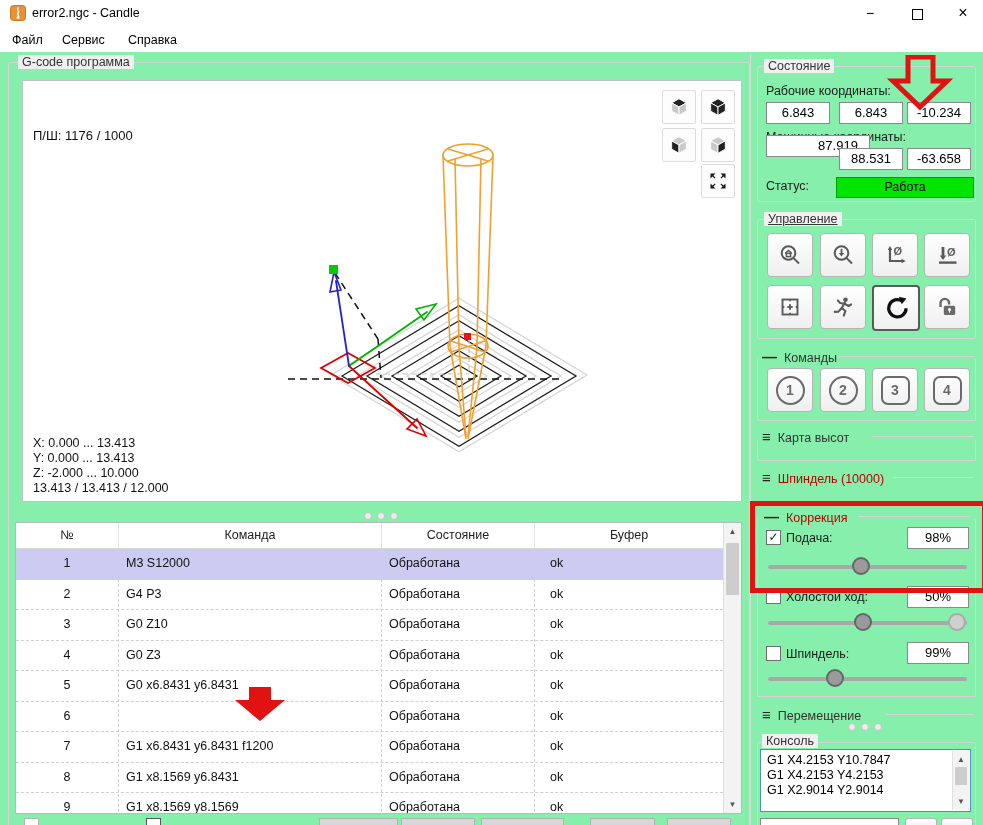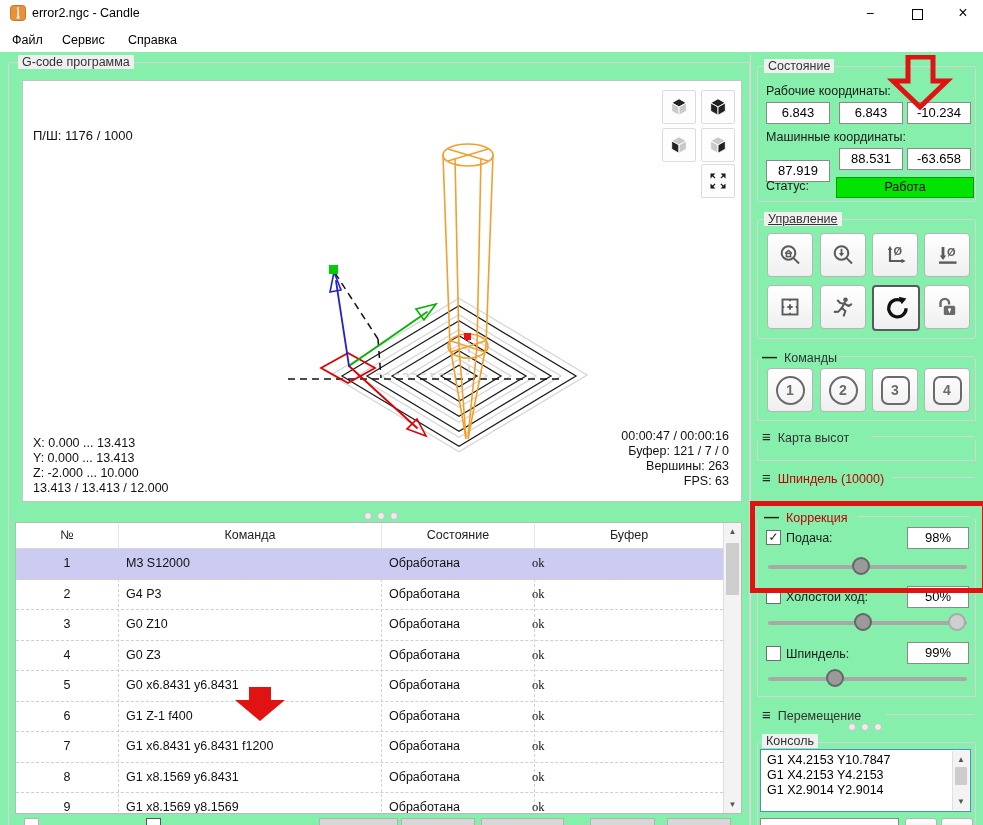--- a/index.html
+++ b/index.html
@@ -32,21 +32,21 @@
   .gtable{position:absolute;left:15px;top:522px;width:725px;height:290px;background:#fff;border:1px solid #b9b9b9;overflow:hidden;}
   .thead{position:absolute;left:0;top:0;width:707px;height:25px;background:#fff;border-bottom:1px solid #d8d8d8;}
   .th{position:absolute;top:0;height:25px;line-height:25px;text-align:center;color:#222;border-right:1px solid #e6e6e6;}
   .tbody{position:absolute;left:0;top:26px;width:707px;}
   .trow{position:relative;width:707px;height:29.5px;border-bottom:1px dashed #cfcfcf;}
   .trow.sel{background:#ccccf2;}
   .td{position:absolute;top:0;height:29.5px;line-height:29.5px;color:#111;overflow:hidden;}
   .tc0{left:0;width:102px;text-align:center;}
   .tc1{left:110px;width:250px;}
   .tc2{left:373px;width:140px;}
-  .tc3{left:516px;width:170px;font-family:Liberation Serif, serif;}
+  .tc3{left:534px;width:170px;}
   .vsep{position:absolute;top:26px;height:263px;border-left:1px dashed #d2d2d2;}
   .tscroll{position:absolute;right:0;top:0;width:17px;height:290px;background:#f3f3f3;border-left:1px solid #dedede;}
   .sarrow{position:absolute;left:0;width:17px;height:17px;text-align:center;font-size:8px;color:#555;line-height:17px;}
   .sthumb{position:absolute;left:2px;width:13px;background:#cdcdcd;border-radius:1px;}
   
   .coordbox{position:absolute;width:62px;height:20px;background:#fff;border:1px solid #8a8a8a;
             text-align:center;line-height:20px;font-size:13px;color:#000;}
   .statusbox{position:absolute;left:836px;top:177px;width:136px;height:19px;background:#00e400;border:1px solid #00a000;
              text-align:center;line-height:19px;font-size:12.5px;color:#000;}
   .ctlbtn{position:absolute;width:44px;height:42px;background:linear-gradient(#ffffff,#efefef);
@@ -168,26 +168,20 @@
     <div class="ovl">
       <div>П/Ш: 1176 / 1000</div>
     </div>
 
     <div class="statsL">
       <div>X: 0.000 ... 13.413</div>
       <div>Y: 0.000 ... 13.413</div>
       <div>Z: -2.000 ... 10.000</div>
       <div>13.413 / 13.413 / 12.000</div>
     </div>
-    <div class="statsR">
-      <div>00:00:47 / 00:00:16</div>
-      <div>Буфер: 121 / 7 / 0</div>
-      <div>Вершины: 263</div>
-      <div>FPS: 63</div>
-    </div>
 
     <div class="cubebtn" style="left:639px;top:9px;">
       <svg width="22" height="22" viewBox="0 0 24 24">
           <g stroke="#fff" stroke-width="1">
             <polygon points="12,3 20,7.5 12,12 4,7.5" fill="#222"></polygon>
             <polygon points="4,7.5 12,12 12,21 4,16.5" fill="#c9c9c9"></polygon>
             <polygon points="20,7.5 12,12 12,21 20,16.5" fill="#c9c9c9"></polygon>
           </g>
         </svg>
     </div>
@@ -272,21 +266,20 @@
           <div class="td tc3">ok</div>
       </div>
       <div class="trow">
         <div class="td tc0">5</div>
           <div class="td tc1">G0 x6.8431 y6.8431</div>
           <div class="td tc2">Обработана</div>
           <div class="td tc3">ok</div>
       </div>
       <div class="trow">
         <div class="td tc0">6</div>
-          <div class="td tc1">G1 Z-1 f400</div>
           <div class="td tc2">Обработана</div>
           <div class="td tc3">ok</div>
       </div>
       <div class="trow">
         <div class="td tc0">7</div>
           <div class="td tc1">G1 x6.8431 y6.8431 f1200</div>
           <div class="td tc2">Обработана</div>
           <div class="td tc3">ok</div>
       </div>
       <div class="trow">
@@ -317,21 +310,21 @@
   <div class="partialbtn" style="left:590px;width:63px;"></div>
   <div class="partialbtn" style="left:667px;width:62px;"></div>
 
   <div class="group" style="left:757px;top:66px;width:217px;height:134px;"></div>
   <span class="gtitle" style="left:764px;top:59px;">Состояние</span>
   <span class="abs nowrap" style="left:766px;top:84px;">Рабочие координаты:</span>
   <div class="coordbox" style="left:766px;top:102px;">6.843</div>
   <div class="coordbox" style="left:839px;top:102px;">6.843</div>
   <div class="coordbox" style="left:907px;top:102px;">-10.234</div>
   <span class="abs nowrap" style="left:766px;top:130px;">Машинные координаты:</span>
-  <div class="coordbox" style="left:766px;top:160px;">87.919</div>
+  <div class="coordbox" style="left:766px;top:135px;padding-left:40px;">87.919</div>
   <div class="coordbox" style="left:839px;top:148px;">88.531</div>
   <div class="coordbox" style="left:907px;top:148px;">-63.658</div>
   <span class="abs nowrap" style="left:766px;top:179px;">Статус:</span>
   <div class="statusbox">Работа</div>
 
   <div class="group" style="left:757px;top:219px;width:217px;height:118px;"></div>
   <span class="gtitle" style="left:764px;top:212px;text-decoration:underline;">Управление</span>
   <div class="ctlbtn" style="left:767px;top:233px;">
     <svg width="24" height="24" viewBox="0 0 24 24">
         <g stroke="#5a5a5a" stroke-width="2" fill="none">

